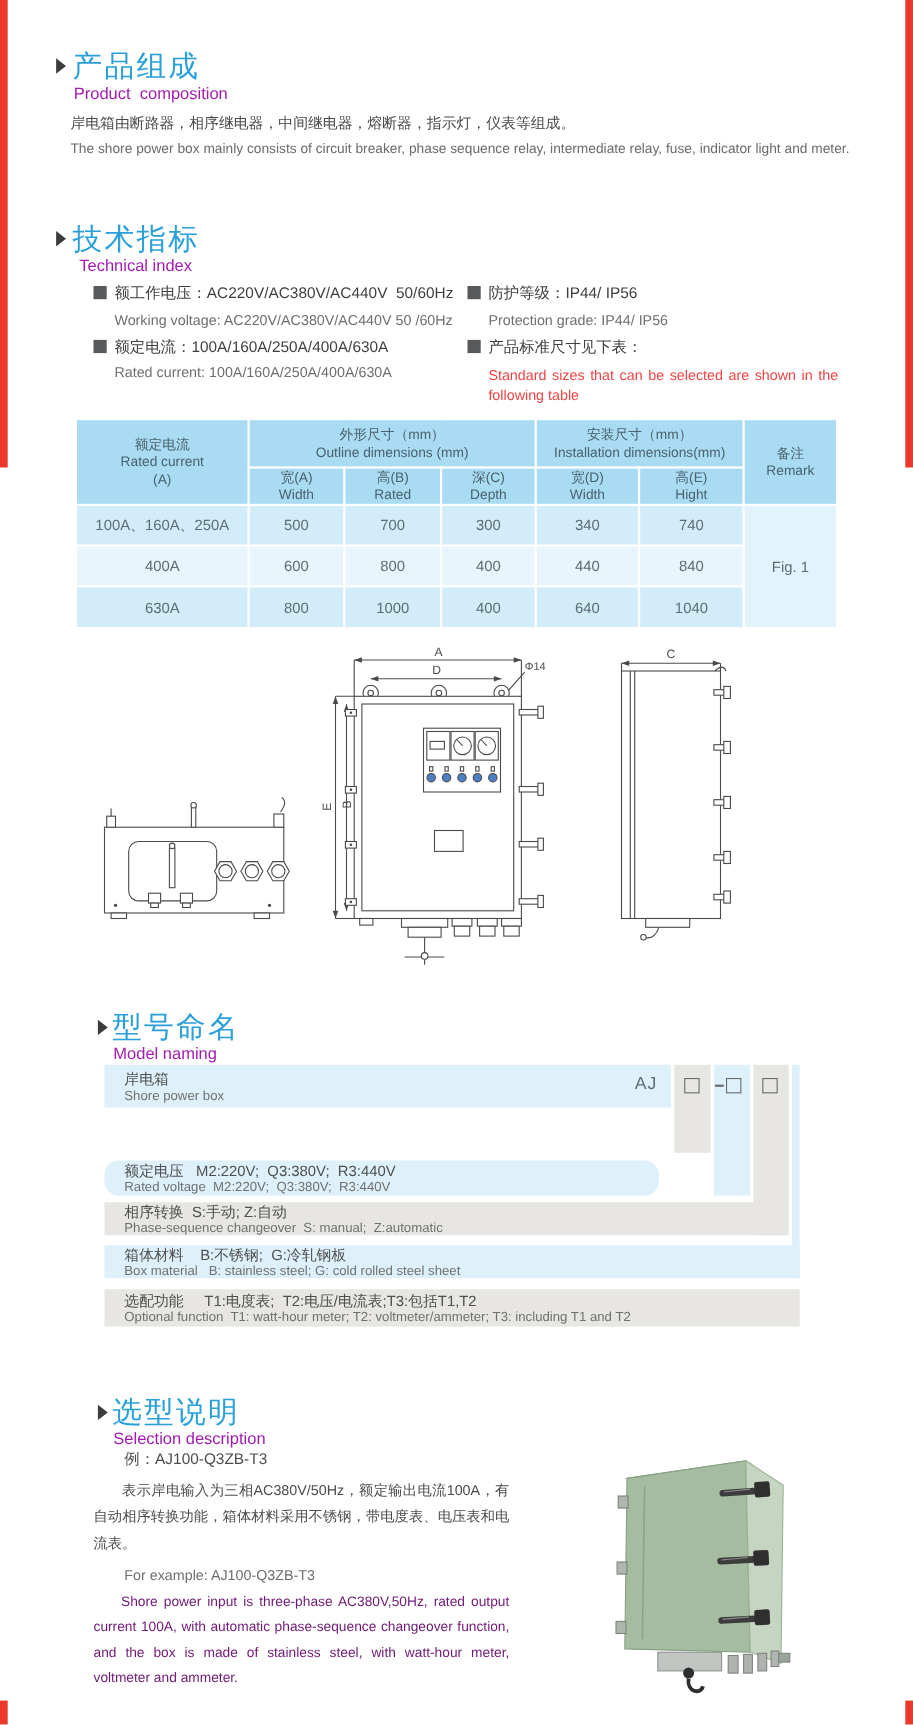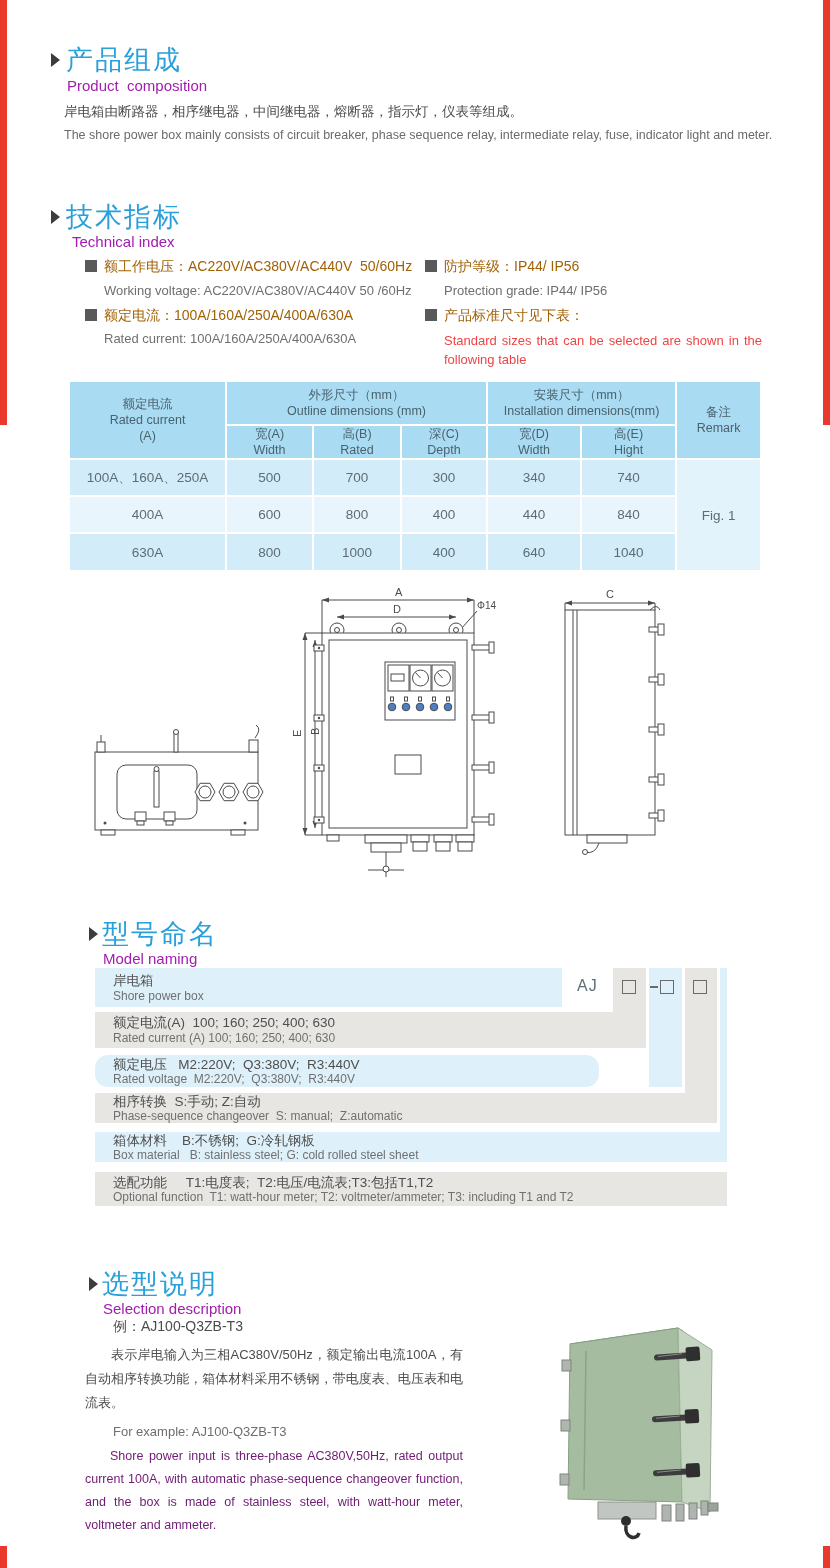--- a/index.html
+++ b/index.html
@@ -9,21 +9,21 @@
   
   .bleed{position:absolute;width:7px;background:#e8392c;}
   
   .sec-arrow{position:absolute;width:0;height:0;border-left:9px solid #3c3c3c;
              border-top:7px solid transparent;border-bottom:7px solid transparent;}
   .h1cn{position:absolute;font-size:27px;color:#2aa0da;letter-spacing:2px;white-space:pre;}
   .h1en{position:absolute;font-size:15px;color:#a21caf;white-space:pre;}
   .body-cn{position:absolute;font-size:13.5px;color:#4a4a4a;white-space:pre;}
   .body-en{position:absolute;font-size:12.5px;color:#6b6b6b;white-space:pre;}
   
-  .spec-cn{position:absolute;font-size:14px;color:#a16207;white-space:pre;}
+  .spec-cn{position:absolute;font-size:14px;color:#404040;white-space:pre;}
   .spec-en{position:absolute;font-size:13px;color:#6f6f6f;white-space:pre;}
   .spec-en-wrap{position:absolute;font-size:13px;color:#ef4444;line-height:19px;text-align:justify;}
   .bullet{display:inline-block;width:12px;height:12px;background:#58595b;margin-right:7px;vertical-align:-1px;}
   
   .size-wrap{position:absolute;left:68px;top:380px;}
   table.size{border-collapse:collapse;table-layout:fixed;width:692px;}
   table.size td{border:2px solid #ffffff;text-align:center;vertical-align:middle;
                 white-space:pre-line;padding:0;}
   .th{background:#a9dbf3;color:#4a626e;font-size:12.5px;line-height:16px;}
   .rowA{background:#d2ecf9;}
@@ -309,27 +309,23 @@
   <div class="h1cn" style="left:102px;top:916px;">型号命名</div>
   <div class="h1en" style="left:103px;top:950px;">Model naming</div>
 
   <div class="ntable">
 
     <div class="ncol ngray" style="left:518px;width:33px;height:80px;"></div>
     <div class="ncol nblue" style="left:554px;width:33px;height:119px;"></div>
     <div class="ncol ngray" style="left:590px;width:32px;height:155px;"></div>
     <div class="ncol nblue" style="left:625px;width:7px;height:194px;"></div>
 
-    <div class="nrow nblue" style="top:0;height:39px;width:467px;">
+    <div class="nrow nblue" style="top:0;height:39px;width:515px;">
       <div class="n-cn" style="top:4px;">岸电箱</div>
       <div class="n-en" style="top:21px;">Shore power box</div>
-    </div>
-    <div class="nrow ngray" style="top:44px;height:36px;width:551px;">
-      <div class="n-cn" style="top:2px;">额定电流(A)  100; 160; 250; 400; 630</div>
-      <div class="n-en" style="top:19px;">Rated current (A) 100; 160; 250; 400; 630</div>
     </div>
     <div class="nrow nblue" style="top:87px;height:32px;width:504px;border-radius:13px;">
       <div class="n-cn" style="top:1px;">额定电压   M2:220V;  Q3:380V;  R3:440V</div>
       <div class="n-en" style="top:17px;">Rated voltage  M2:220V;  Q3:380V;  R3:440V</div>
     </div>
     <div class="nrow ngray" style="top:125px;height:30px;width:622px;">
       <div class="n-cn" style="top:0;">相序转换  S:手动; Z:自动</div>
       <div class="n-en" style="top:16px;">Phase-sequence changeover  S: manual;  Z:automatic</div>
     </div>
     <div class="nrow nblue" style="top:164px;height:30px;width:632px;">

